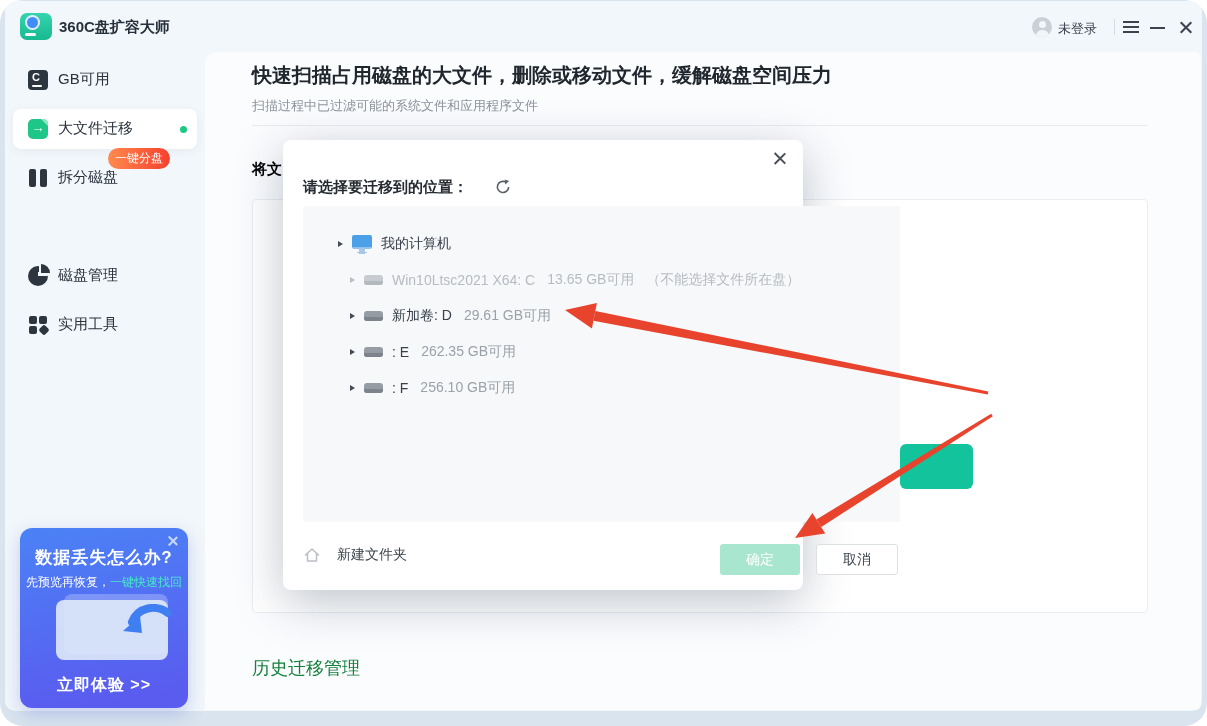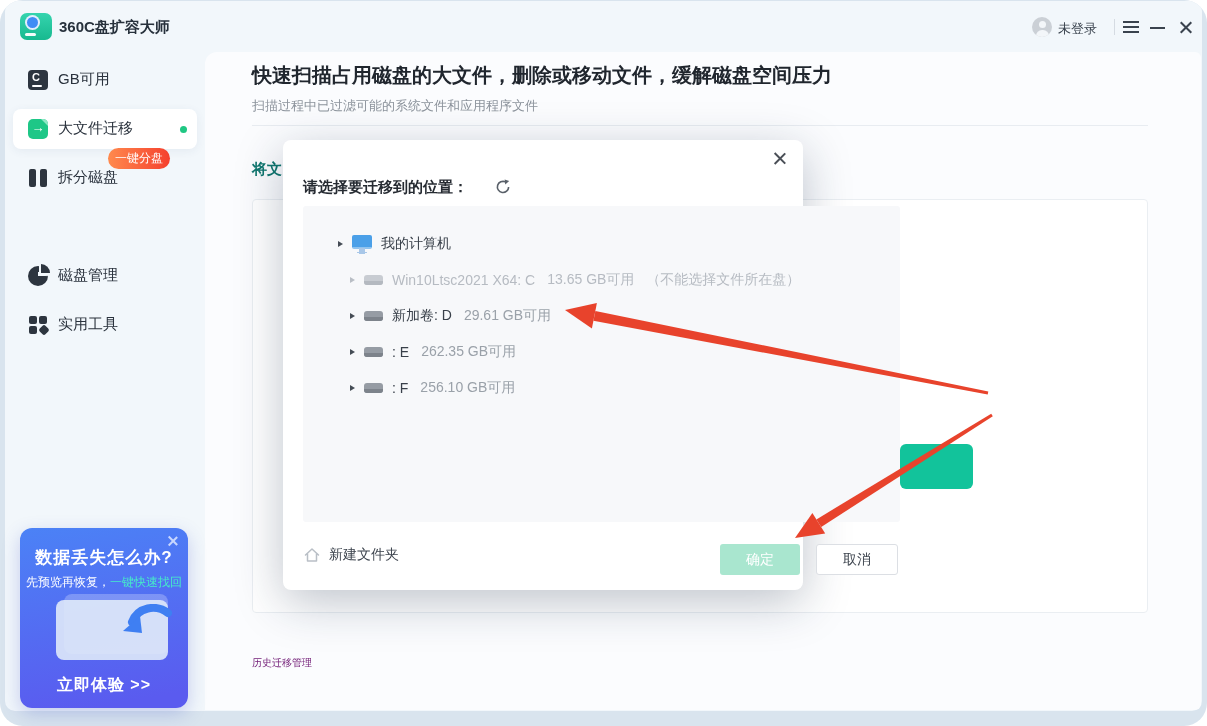--- a/index.html
+++ b/index.html
@@ -76,24 +76,24 @@
   .minicard .t{position:absolute;left:35px;top:8px;font-size:10px;color:#39404a;}
   .minicard .track{position:absolute;left:35px;top:26px;width:58px;height:3px;border-radius:2px;background:#e4eaf3;}
   .minicard .fill{position:absolute;left:0;top:0;width:38px;height:3px;border-radius:2px;background:#3f86f4;}
   .minicard .pct{position:absolute;right:7px;top:21px;font-size:9px;color:#aab1ba;}
   .promo-cta{position:absolute;left:0;bottom:12px;width:100%;text-align:center;color:#fff;font-size:16px;font-weight:700;letter-spacing:1px;cursor:pointer;}
 
   
   .heading{position:absolute;left:252px;top:62px;font-size:20px;font-weight:700;color:#20262e;}
   .subheading{position:absolute;left:252px;top:97px;font-size:13px;color:#8d949d;}
   .rule{position:absolute;left:252px;top:125px;width:896px;height:1px;background:#e8ecf1;}
-  .clipped{position:absolute;left:252px;top:160px;font-size:15px;font-weight:600;color:#0f766e;}
+  .clipped{position:absolute;left:252px;top:160px;font-size:15px;font-weight:600;color:#000000;}
   .content-card{position:absolute;left:252px;top:199px;width:894px;height:412px;background:#fff;border:1px solid #eaeef2;border-radius:4px;}
   .green-frag{position:absolute;left:900px;top:444px;width:73px;height:45px;background:#12c39b;border-radius:6px;z-index:5;}
-  .history-link{position:absolute;left:252px;top:656px;font-size:10px;color:#701a75;cursor:pointer;}
+  .history-link{position:absolute;left:252px;top:656px;font-size:18px;color:#15803d;cursor:pointer;}
 
   
   .dialog{position:absolute;left:283px;top:140px;width:520px;height:450px;background:#fff;border-radius:8px;box-shadow:0 12px 48px rgba(20,40,70,.28);z-index:20;}
   .dlg-close{position:absolute;right:16px;top:11px;width:15px;height:15px;cursor:pointer;}
   .dlg-close::before,.dlg-close::after{content:"";position:absolute;left:7px;top:0;width:1.6px;height:15px;background:#4a4f57;}
   .dlg-close::before{transform:rotate(45deg);}
   .dlg-close::after{transform:rotate(-45deg);}
   .dlg-title{position:absolute;left:20px;top:38px;font-size:15px;font-weight:700;color:#262b32;}
   .dlg-refresh{position:absolute;left:212px;top:39px;cursor:pointer;}
   .tree-panel{position:absolute;left:20px;top:66px;width:597px;height:316px;background:#f7f8fa;border-radius:3px;padding-top:20px;box-sizing:border-box;}
@@ -107,21 +107,21 @@
   .ic-pc::after{content:"";position:absolute;left:7px;top:13px;width:6px;height:3px;background:#a8c7e8;box-shadow:-3px 3px 0 -1px #a8c7e8,3px 3px 0 -1px #a8c7e8,0 3px 0 0 #a8c7e8;}
   .ic-hdd{width:19px;height:10px;background:#969ca4;border-radius:3px;position:relative;margin-right:9px;flex:none;}
   .ic-hdd::after{content:"";position:absolute;left:0;bottom:0;width:19px;height:4px;background:#7d838b;border-radius:0 0 3px 3px;}
   .trow.dis .ic-hdd{background:#c8ccd2;}
   .trow.dis .ic-hdd::after{background:#b4b9c0;}
   .t-label{color:#39404a;}
   .t-size{color:#9aa1a9;margin-left:12px;}
   .t-note{color:#b4b9bf;margin-left:12px;}
   .trow.dis .t-label,.trow.dis .t-size,.trow.dis .t-note{color:#b6bbc2;}
   .newfolder{position:absolute;left:20px;top:406px;display:flex;align-items:center;cursor:pointer;}
-  .newfolder .nf-label{font-size:14px;color:#3c434d;margin-left:8px;}
+  .newfolder .nf-label{font-size:14px;color:#3c434d;margin-left:16px;}
   .btn-confirm{position:absolute;left:437px;top:404px;width:80px;height:31px;border-radius:3px;background:#a9e6cf;color:#fff;font-size:14px;text-align:center;line-height:31px;cursor:pointer;}
   .btn-cancel{position:absolute;left:533px;top:404px;width:82px;height:31px;border-radius:3px;background:#fff;border:1px solid #dcdfe4;box-sizing:border-box;color:#3c434d;font-size:14px;text-align:center;line-height:29px;cursor:pointer;}
 
   .arrows{position:absolute;left:0;top:0;z-index:30;pointer-events:none;}
 </style>
 </head>
 <body>
 
 <div class="stage">
   <div class="window"></div>

